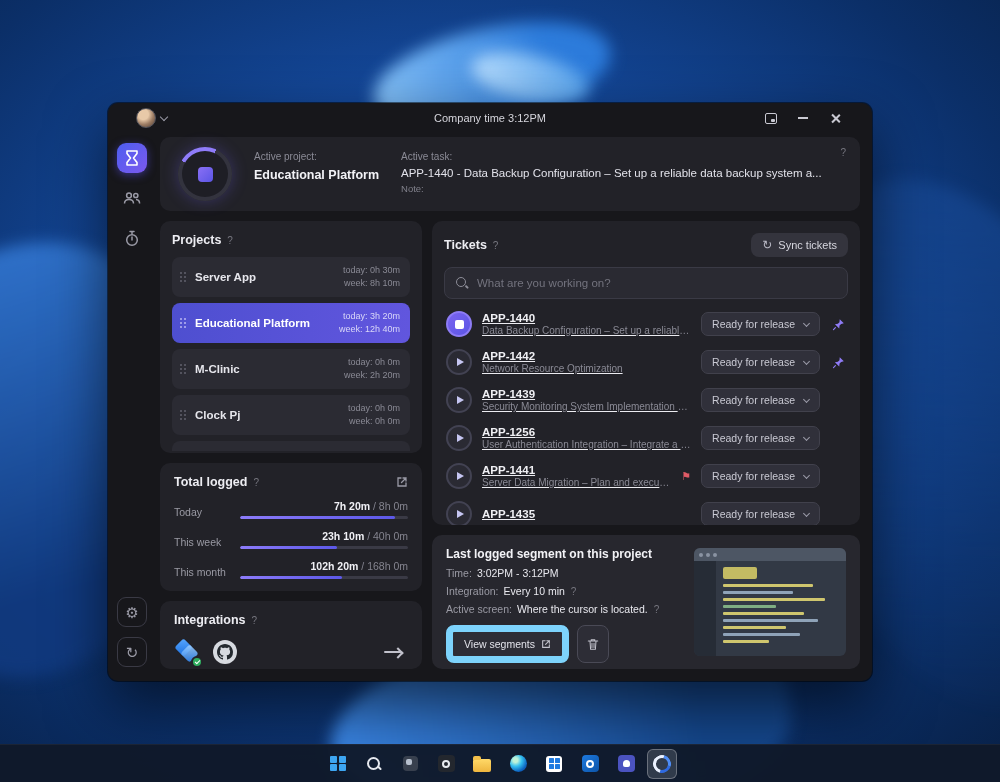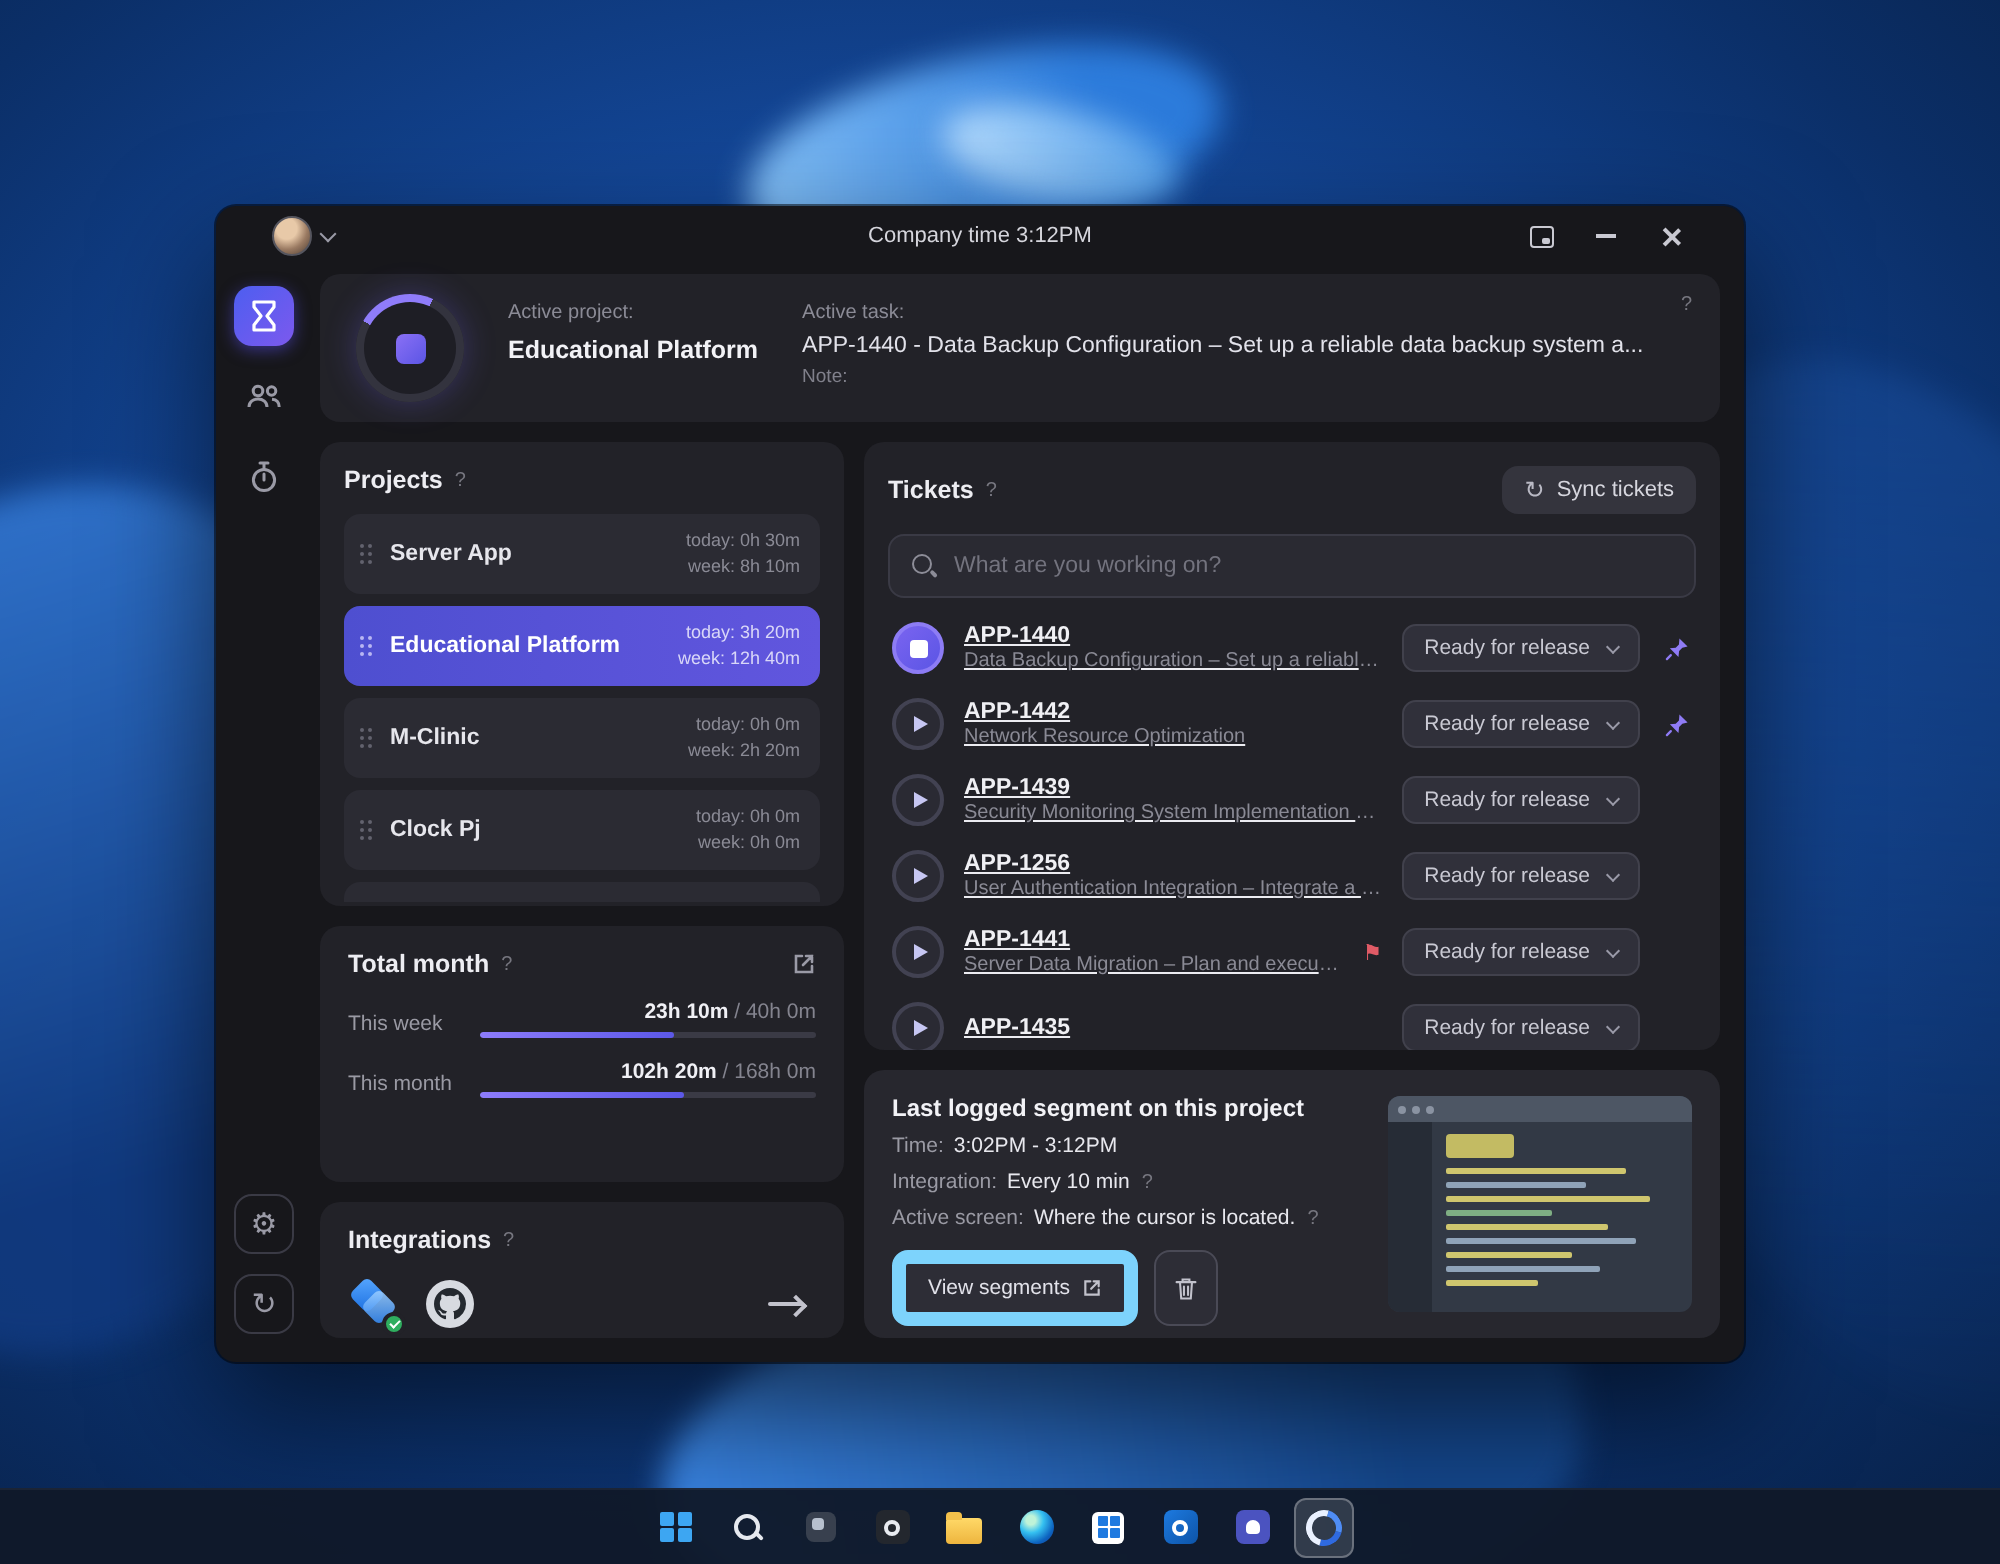--- a/index.html
+++ b/index.html
@@ -333,26 +333,35 @@
               <div class="proj-row">
                 
                 
                 
               </div>
             </div>
           </div>
 
           <div class="panel hours-panel">
             <div class="p-head">
-              <span class="p-title">Total month</span>
+              <span class="p-title">Total logged</span>
               <span class="help">?</span>
               <span class="ext-icon">
                 <svg width="12" height="12" viewBox="0 0 12 12">
                   <path d="M5 2H2v8h8V7M7 2h3v3M10 2L5.5 6.5" fill="none" stroke="#9a9aa6" stroke-width="1.3" stroke-linecap="round"></path>
                 </svg>
+              </span>
+            </div>
+            <div class="th-row">
+              <span class="th-label">Today</span>
+              <span class="th-right">
+                <div class="th-vals"><span class="th-val">7h 20m</span><span class="th-target"> / 8h 0m</span></div>
+                <div class="th-bar">
+                    <div class="th-fill" style="width: 92%;"></div>
+                  </div>
               </span>
             </div>
             <div class="th-row">
               <span class="th-label">This week</span>
               <span class="th-right">
                 <div class="th-vals"><span class="th-val">23h 10m</span><span class="th-target"> / 40h 0m</span></div>
                 <div class="th-bar">
                     <div class="th-fill" style="width: 58%;"></div>
                   </div>
               </span>

